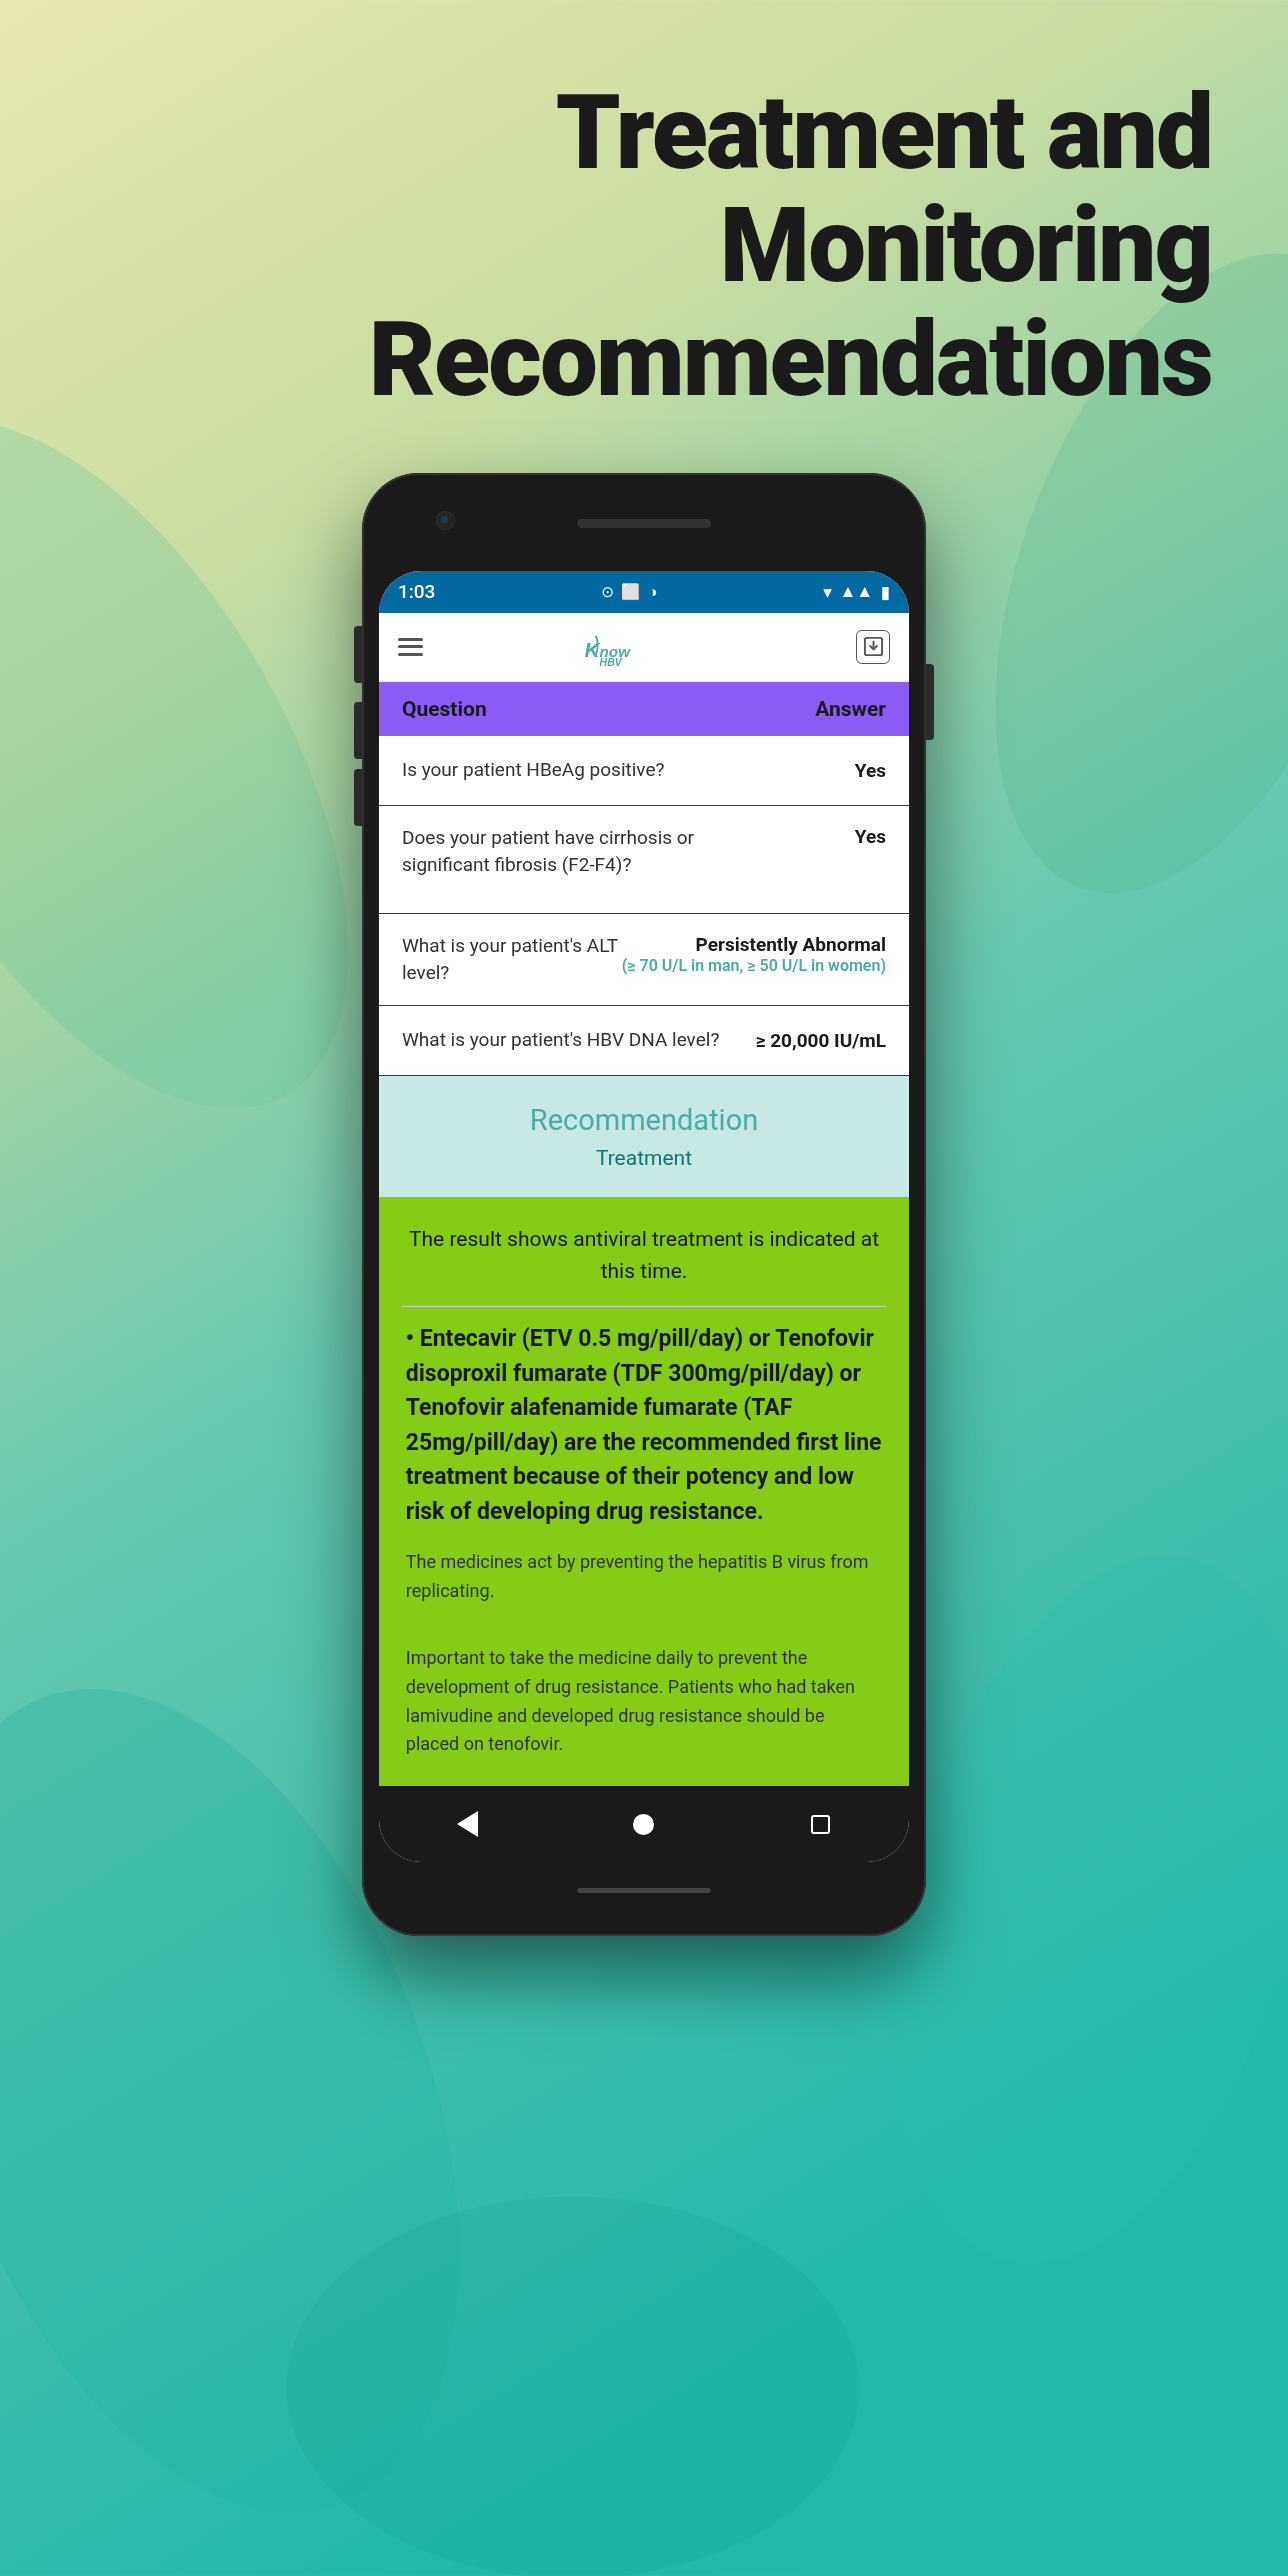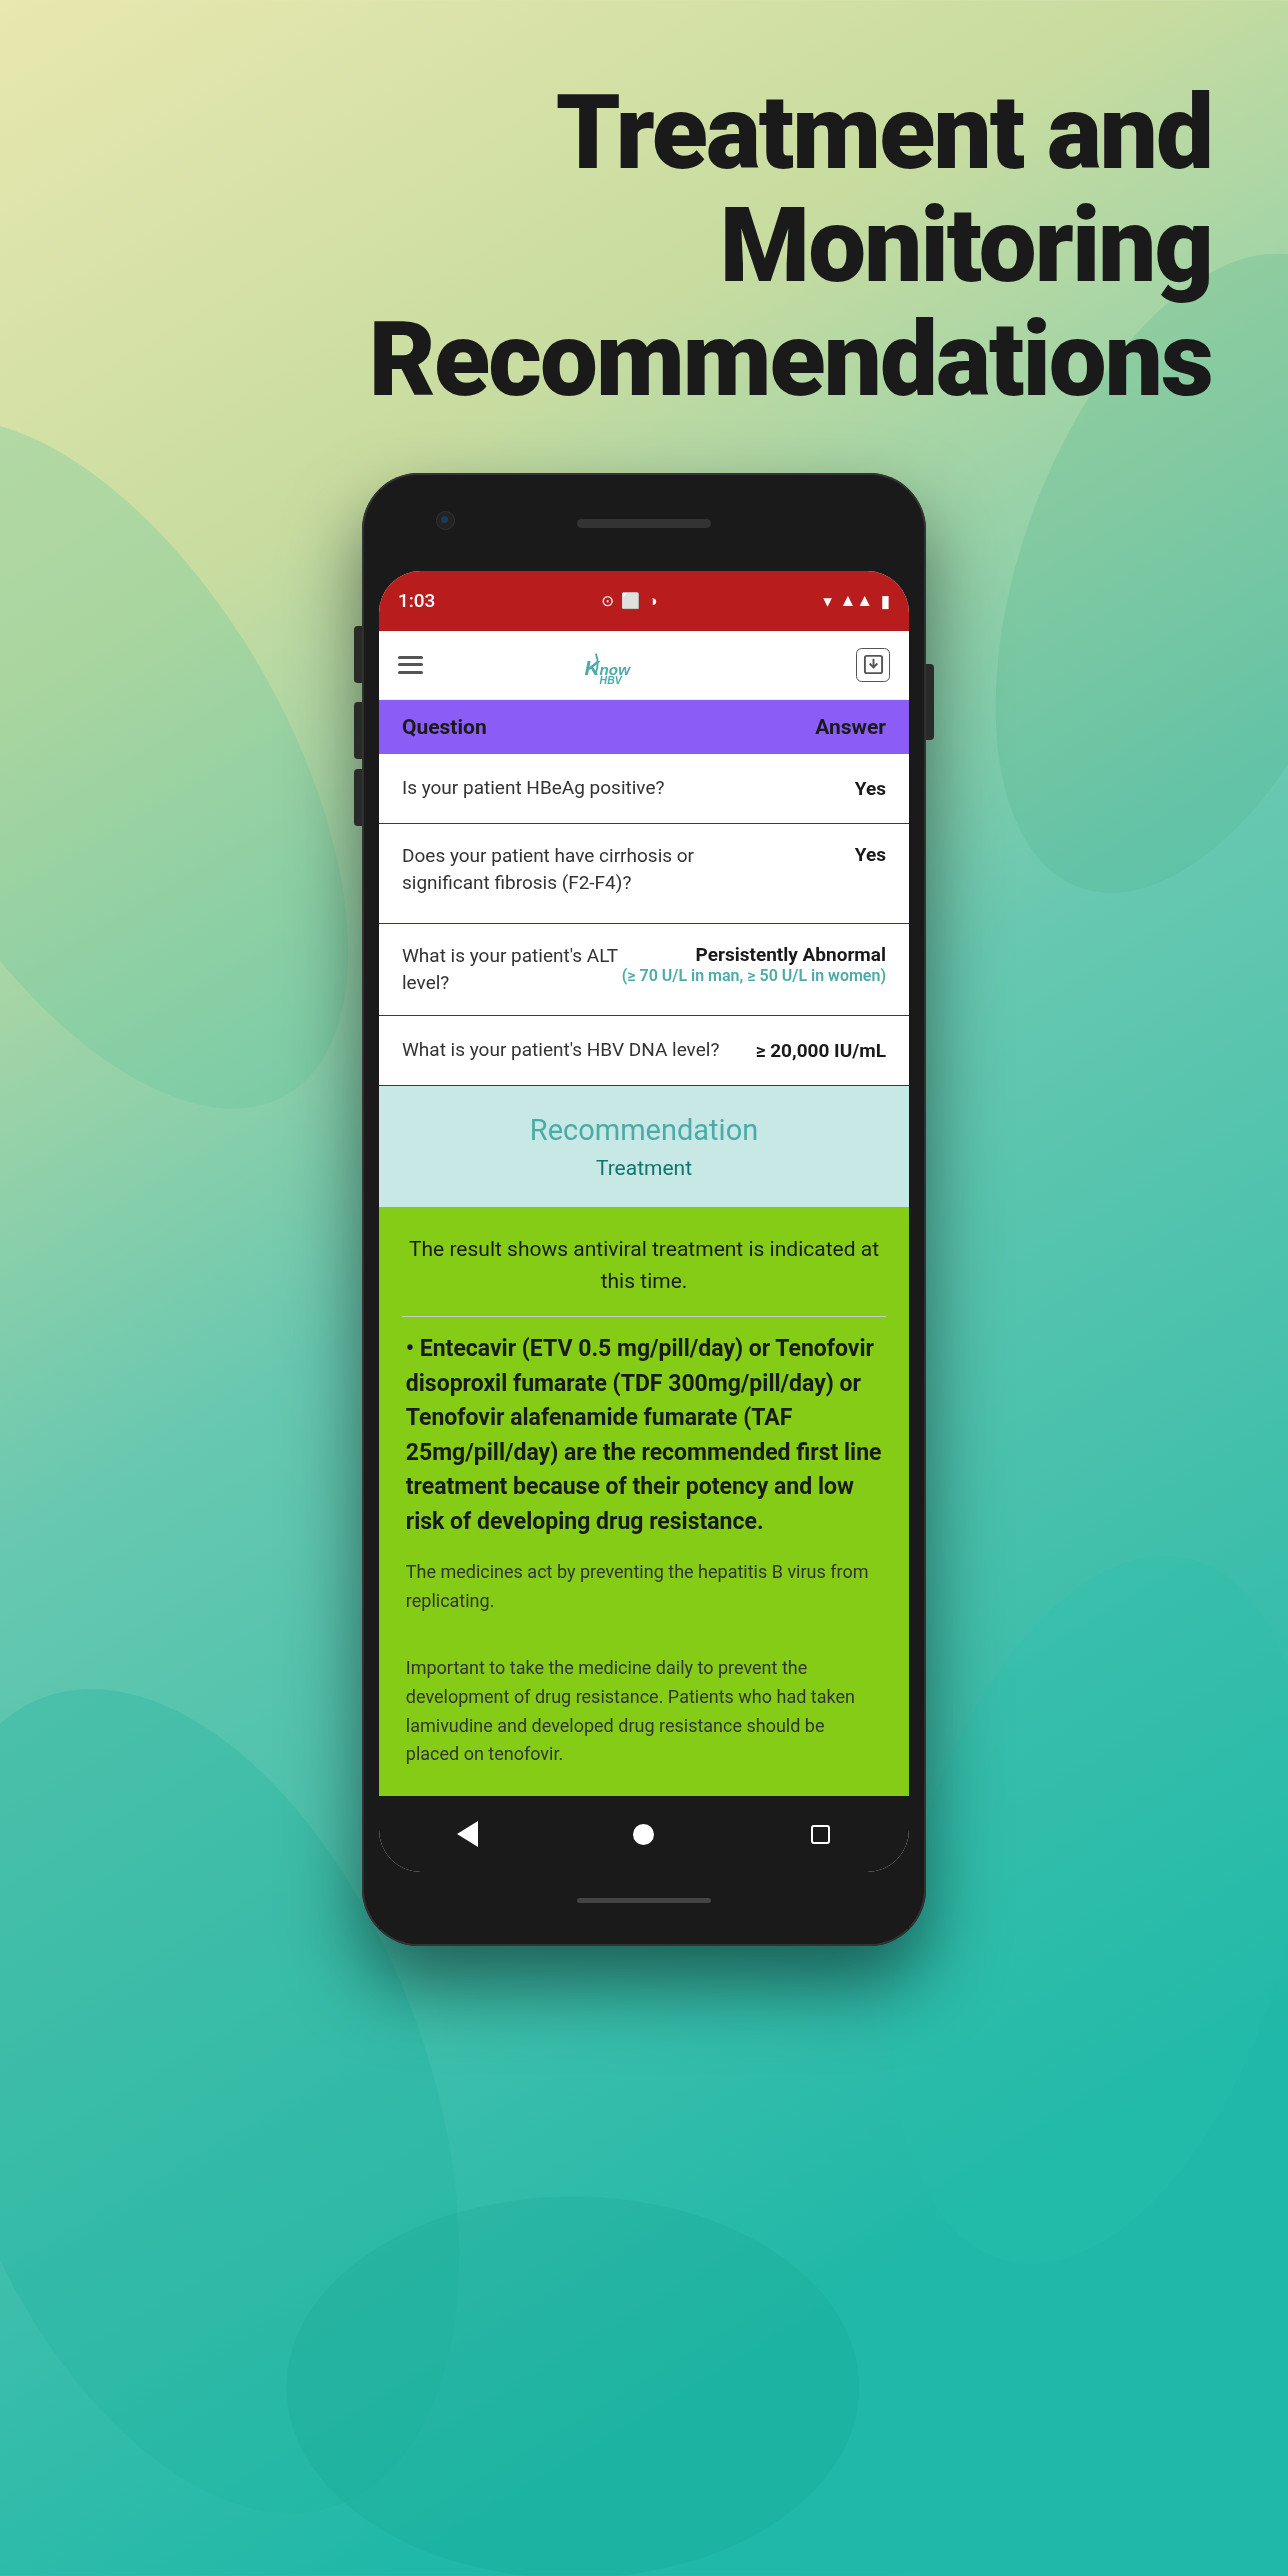--- a/index.html
+++ b/index.html
@@ -121,22 +121,22 @@
       content: '';
       position: absolute;
       top: 3.8px; left: 3.8px;
       width: 7.6px; height: 7.6px;
       background: #1a3a5c;
       border-radius: 50%;
     }
 
     
     .status-bar {
-      background: #b91c1c;
-      height: 60px;
+      background: #0369a1;
+      height: 42px;
       display: flex;
       align-items: center;
       justify-content: space-between;
       padding: 0 19px;
     }
 
     .status-time {
       color: #fff;
       font-size: 19px;
       font-weight: 500;
@@ -476,21 +476,21 @@
         <span class="table-header-answer">Answer</span>
       </div>
 
       <div class="table-container">
 
         <div class="table-row">
           <span class="table-row-question">Is your patient HBeAg positive?</span>
           <span class="table-row-answer">Yes</span>
         </div>
 
-        <div class="table-row" style="align-items:flex-start; padding-top:19px; padding-bottom:27px;">
+        <div class="table-row" style="align-items:flex-start; padding-top:19px; padding-bottom:35px;">
           <span class="table-row-question">Does your patient have cirrhosis or significant fibrosis (F2-F4)?</span>
           <span class="table-row-answer">Yes</span>
         </div>
 
         <div class="table-row" style="align-items:flex-start; padding-top:19px; padding-bottom:19px;">
           <span class="table-row-question">What is your patient's ALT level?</span>
           <div class="table-row-answer multi-line">
             <span class="answer-primary">Persistently Abnormal</span>
             <span class="answer-secondary">(≥ 70 U/L in man, ≥ 50 U/L in women)</span>
           </div>

